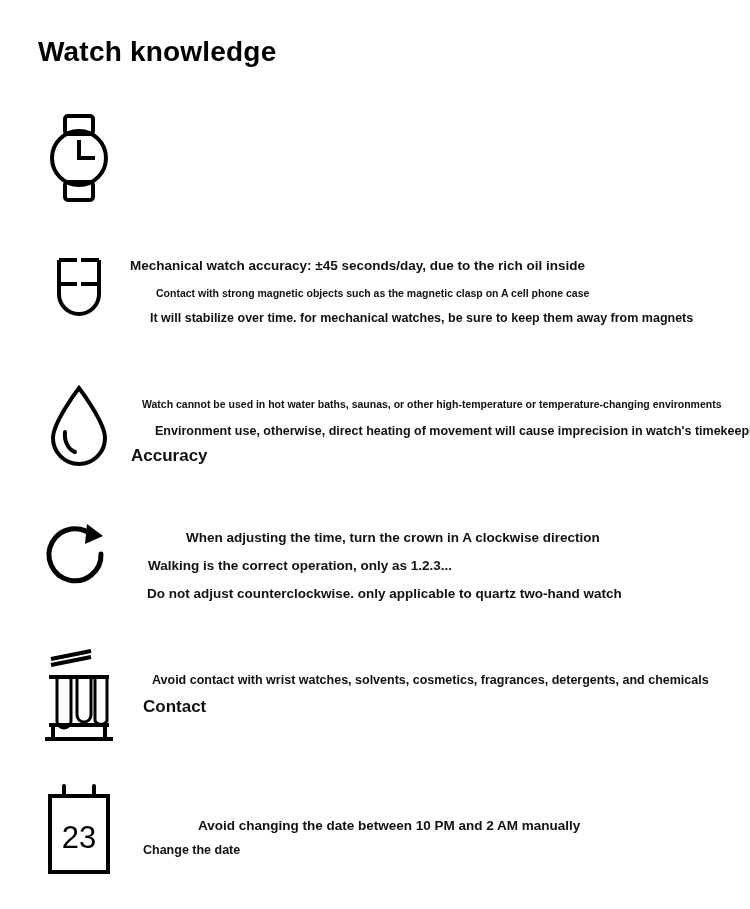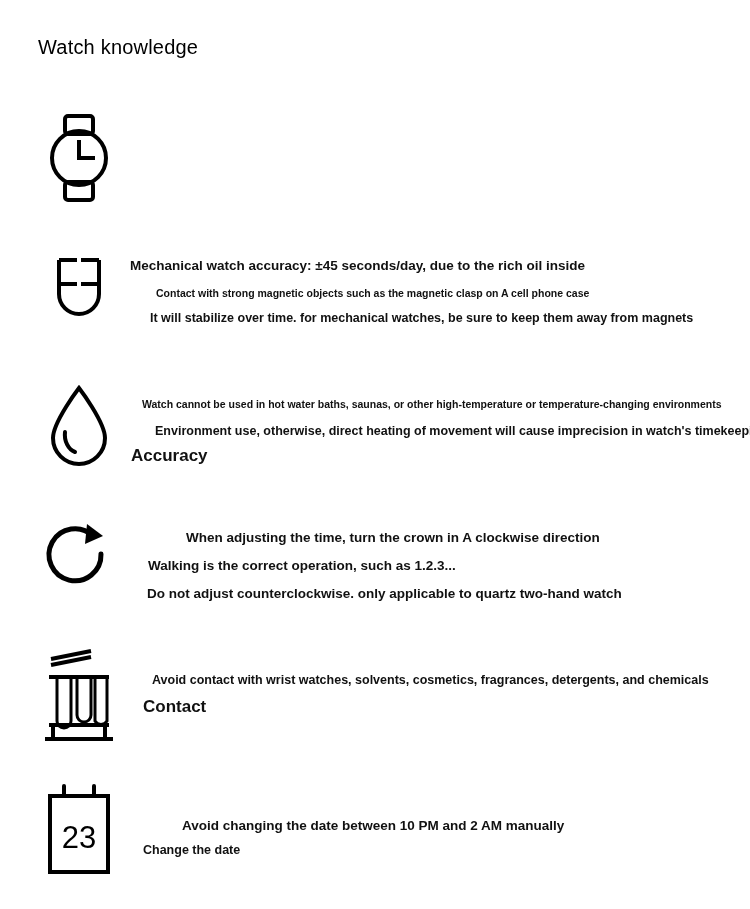--- a/index.html
+++ b/index.html
@@ -15,22 +15,22 @@
   .page {
     position: relative;
     width: 750px;
     height: 909px;
     overflow: hidden;
   }
   .page-title {
     position: absolute;
     left: 38px;
     top: 36px;
-    font-size: 20px;
-    font-weight: normal;
+    font-size: 28px;
+    font-weight: bold;
     letter-spacing: 0.2px;
     color: #000000;
   }
 
   .section {
     position: absolute;
     left: 0;
     width: 750px;
   }
   .icon-box {
@@ -83,21 +83,21 @@
   #sec-crown .line:nth-child(2) { margin-left: 18px; margin-bottom: 13px; }
   #sec-crown .line:nth-child(3) { margin-left: 17px; }
 
   #sec-chem { top: 645px; height: 115px; }
   #sec-chem .lines { top: 28px; }
   #sec-chem .line:nth-child(1) { margin-left: 22px; margin-bottom: 10px; }
   #sec-chem .line:nth-child(2) { margin-left: 13px; }
 
   #sec-date { top: 782px; height: 115px; }
   #sec-date .lines { top: 36px; }
-  #sec-date .line:nth-child(1) { margin-left: 52px; margin-bottom: 10px; }
+  #sec-date .line:nth-child(1) { margin-left: 68px; margin-bottom: 10px; }
   #sec-date .line:nth-child(2) { margin-left: 13px; }
 
   .date-num {
     position: absolute;
     left: 0;
     top: 0;
     width: 66px;
     text-align: center;
     font-size: 31px;
     font-weight: normal;
@@ -156,21 +156,21 @@
 
   <div class="section" id="sec-crown">
     <div class="icon-box">
       <svg width="72" height="86" viewBox="0 0 72 86" fill="none" stroke="#000" stroke-width="5">
         <path d="M50 18 a26 26 0 1 0 8 18" stroke-linecap="round"></path>
         <polygon points="44,6 60,18 42,26" fill="#000" stroke="none"></polygon>
       </svg>
     </div>
     <div class="lines">
       <span class="line t-big">When adjusting the time, turn the crown in A clockwise direction</span>
-      <span class="line t-big">Walking is the correct operation, such as 1.2.3...</span>
+      <span class="line t-big">Walking is the correct operation, only as 1.2.3...</span>
       <span class="line t-big">Do not adjust counterclockwise. only applicable to quartz two-hand watch</span>
     </div>
   </div>
 
   <div class="section" id="sec-chem">
     <div class="icon-box">
       <svg width="80" height="102" viewBox="0 0 80 102" fill="none" stroke="#000" stroke-width="3">
         <path d="M12 14 L52 6" stroke-width="4"></path>
         <path d="M12 20 L52 12" stroke-width="4"></path>
         <path d="M10 32 H70" stroke-width="4"></path>

